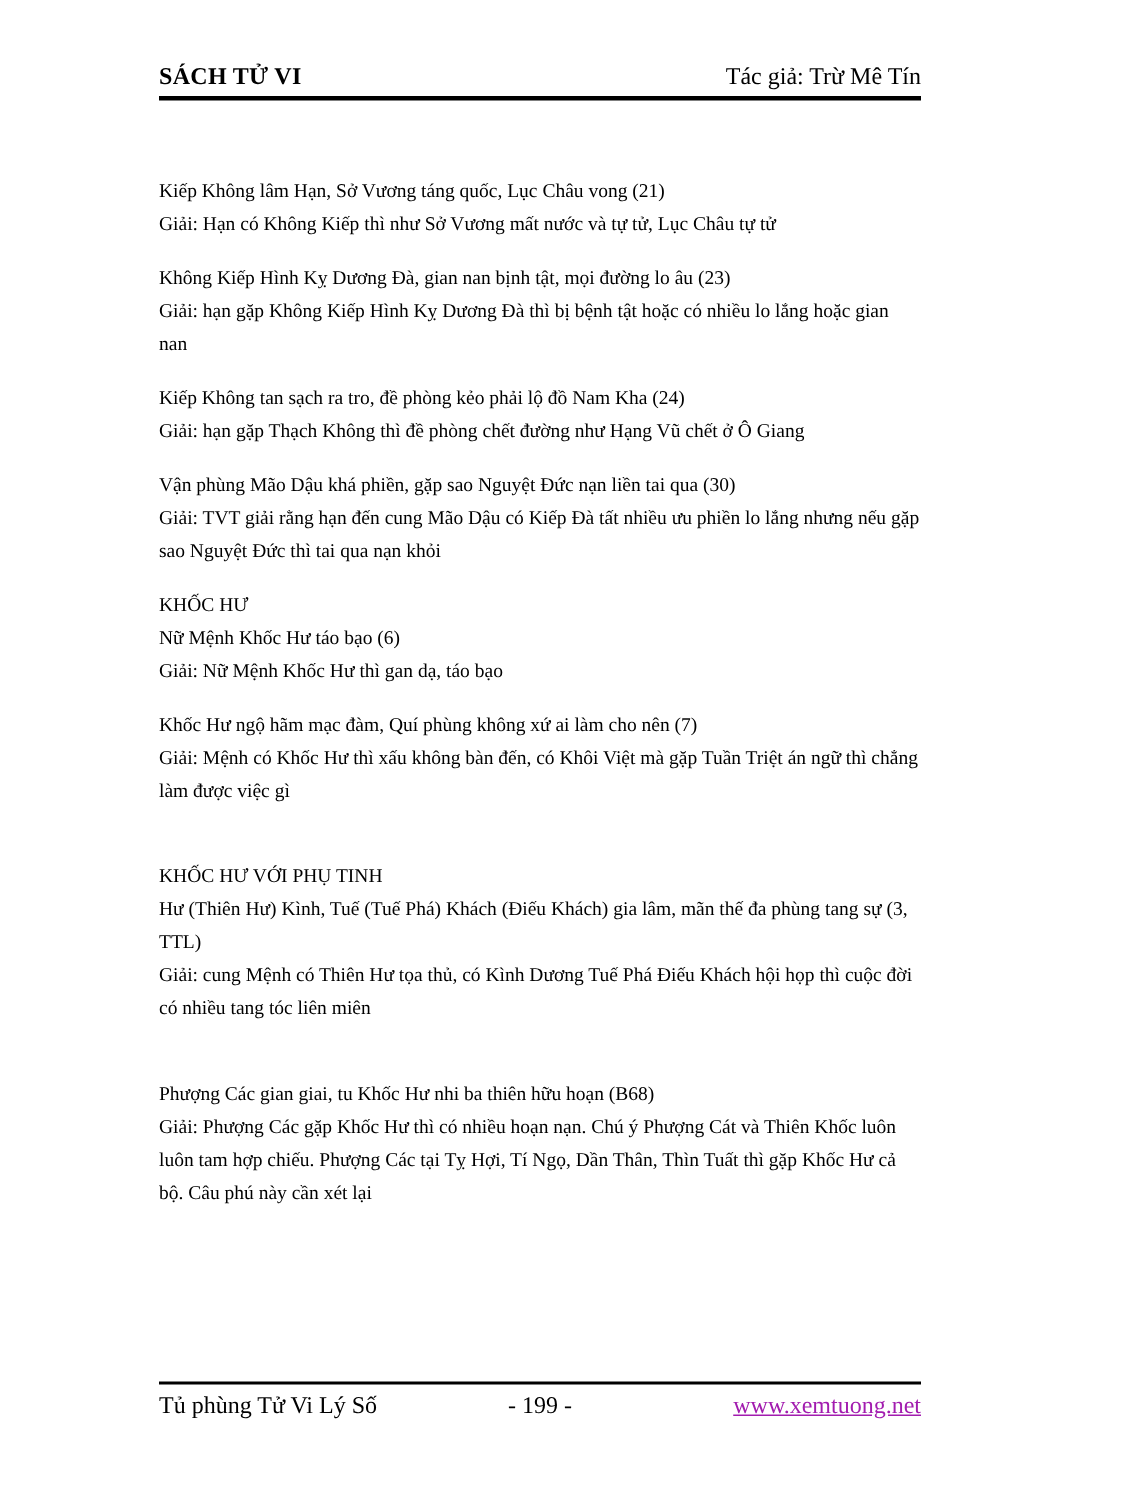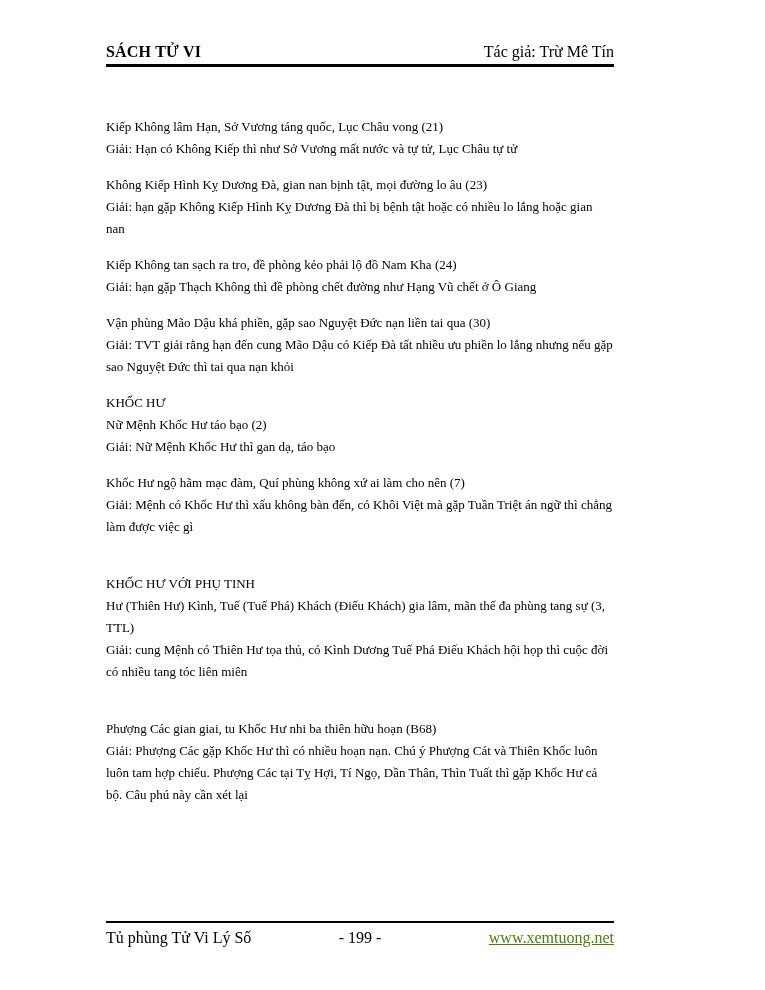--- a/index.html
+++ b/index.html
@@ -35,21 +35,21 @@
   .block.xl-gap { margin-top: 35px; }
 
   
   .footer { top: 921px; font-size: 16px; line-height: 20px; }
   .footer-rule { height: 2px; background: #000; margin-bottom: 5px; }
   .footer-row { display: flex; align-items: baseline; }
   .footer-row .cell { flex: 1 1 0; }
   .cell.left { text-align: left; }
   .cell.center { text-align: center; }
   .cell.right { text-align: right; }
-  .website-link { color: #4d7c0f; text-decoration: underline; cursor: pointer; }
+  .website-link { color: #a21caf; text-decoration: underline; cursor: pointer; }
 </style>
 </head>
 <body>
 
 <div class="page">
 
   <div class="content-col header">
     <div class="header-row">
       <span class="book-title">SÁCH TỬ VI</span>
       <span class="author">Tác giả: Trừ Mê Tín</span>
@@ -75,21 +75,21 @@
       <p>Giải: hạn gặp Thạch Không thì đề phòng chết đường như Hạng Vũ chết ở Ô Giang</p>
     </div>
 
     <div class="block">
       <p>Vận phùng Mão Dậu khá phiền, gặp sao Nguyệt Đức nạn liền tai qua (30)</p>
       <p>Giải: TVT giải rằng hạn đến cung Mão Dậu có Kiếp Đà tất nhiều ưu phiền lo lắng nhưng nếu gặp sao Nguyệt Đức thì tai qua nạn khỏi</p>
     </div>
 
     <div class="block">
       <p class="heading">KHỐC HƯ</p>
-      <p>Nữ Mệnh Khốc Hư táo bạo (2)</p>
+      <p>Nữ Mệnh Khốc Hư táo bạo (6)</p>
       <p>Giải: Nữ Mệnh Khốc Hư thì gan dạ, táo bạo</p>
     </div>
 
     <div class="block">
       <p>Khốc Hư ngộ hãm mạc đàm, Quí phùng không xứ ai làm cho nên (7)</p>
       <p>Giải: Mệnh có Khốc Hư thì xấu không bàn đến, có Khôi Việt mà gặp Tuần Triệt án ngữ thì chẳng làm được việc gì</p>
     </div>
 
     <div class="block xl-gap">
       <p class="heading">KHỐC HƯ VỚI PHỤ TINH</p>

